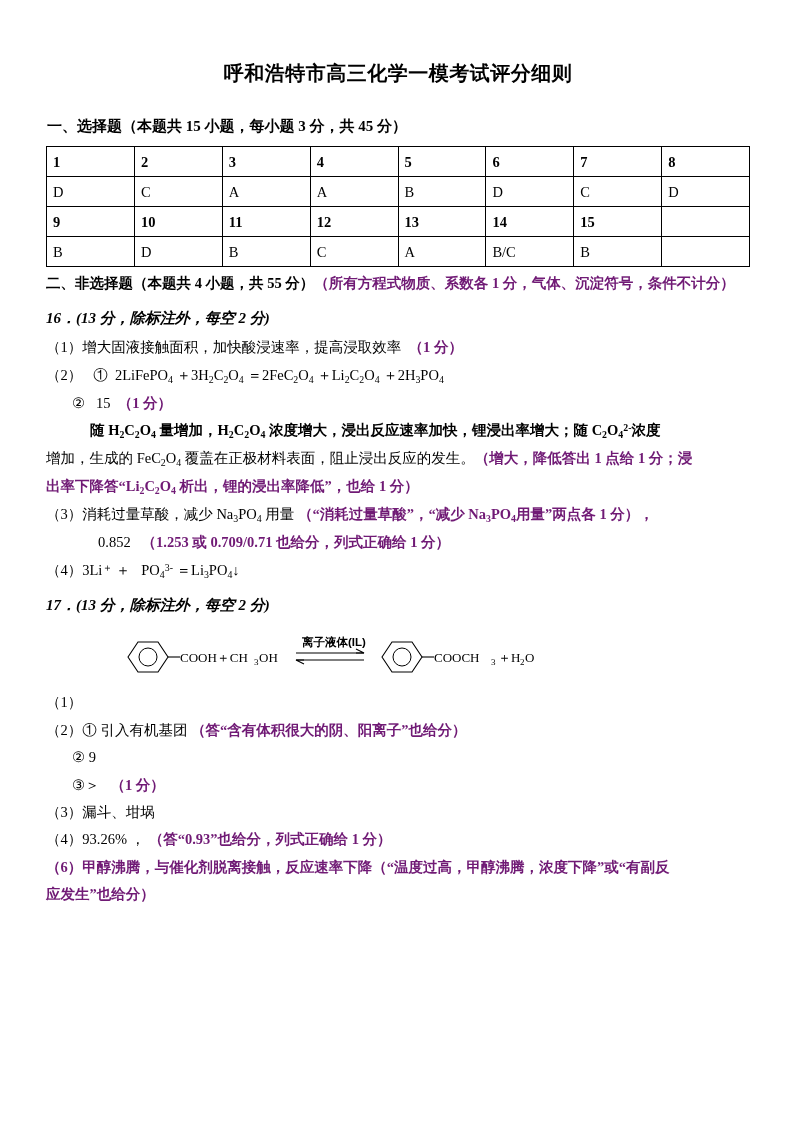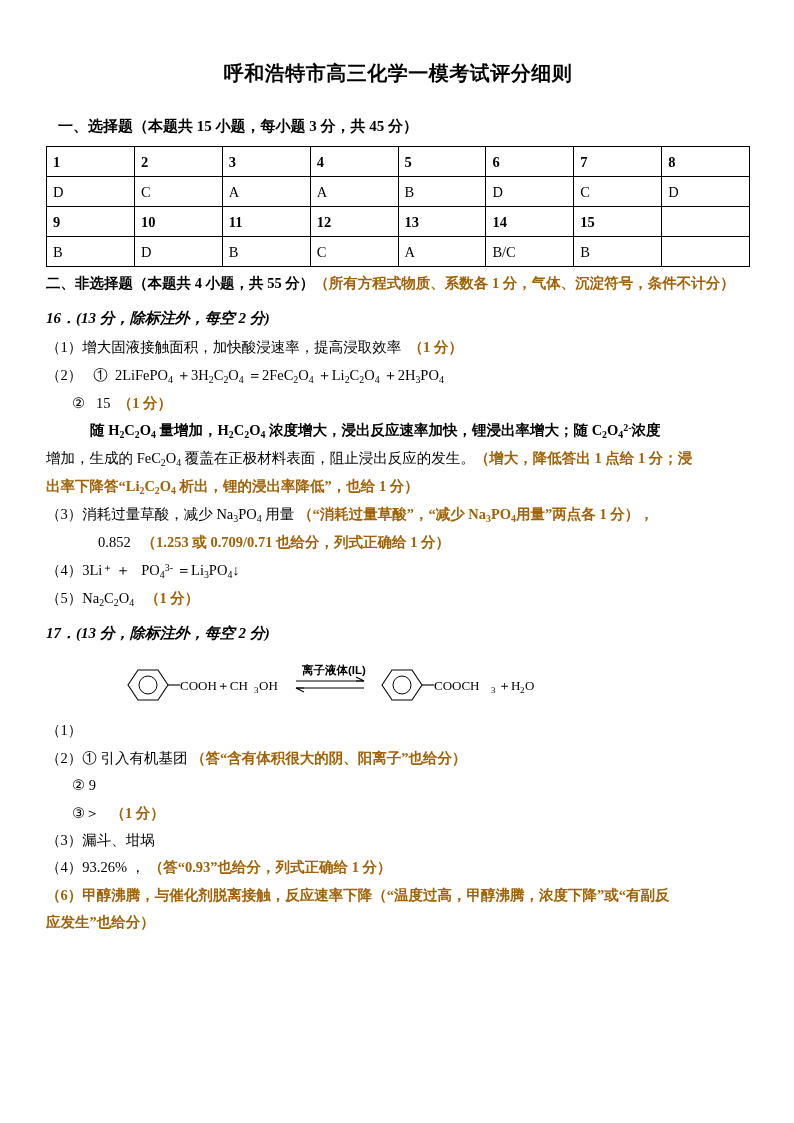--- a/index.html
+++ b/index.html
@@ -26,24 +26,24 @@
     text-align: center;
     font-size: 20px;
     font-weight: bold;
     font-family: "Liberation Sans", "DejaVu Sans", sans-serif;
     margin: 12px 0 26px 0;
     letter-spacing: 0.5px;
   }
   .sec-head {
     font-weight: bold;
     font-size: 15px;
-    margin: 10px 0 8px 12px;
+    margin: 10px 0 8px 1px;
   }
   .red {
-    color: #a16207;
+    color: #701a75;
   }
   .bold { font-weight: bold; }
   table.answers {
     border-collapse: collapse;
     width: 100%;
     margin: 4px 0 6px 0;
     table-layout: fixed;
   }
   table.answers td {
     border: 1px solid #000000;
@@ -174,23 +174,20 @@
   </div>
 
   <div class="para indent3">
     <span>0.852</span>&nbsp;&nbsp;&nbsp;<span class="red bold">（1.253 或 0.709/0.71 也给分，列式正确给 1 分）</span>
   </div>
 
   <div class="para">
     <span>（4）</span><span>3Li<sup>＋</sup> ＋&nbsp;&nbsp; PO<sub>4</sub><sup>3-</sup> ＝Li<sub>3</sub>PO<sub>4</sub>↓</span>
   </div>
 
-  <div class="para">
-    <span>（5）</span><span>Na<sub>2</sub>C<sub>2</sub>O<sub>4</sub></span>&nbsp;&nbsp;&nbsp;<span class="red bold">（1 分）</span>
-  </div>
 
   <div class="qhead">17．(13 分，除标注外，每空 2 分)</div>
 
   <div class="scheme">
     <svg width="430" height="56" viewBox="0 0 430 56">
 
       <polygon points="22,28 32,13 52,13 62,28 52,43 32,43" fill="none" stroke="#000" stroke-width="1.1"></polygon>
       <circle cx="42" cy="28" r="9" fill="none" stroke="#000" stroke-width="1"></circle>
       <line x1="62" y1="28" x2="74" y2="28" stroke="#000" stroke-width="1.1"></line>
       <text x="74" y="33" font-family="Liberation Serif, serif" font-size="13">COOH＋CH</text>

